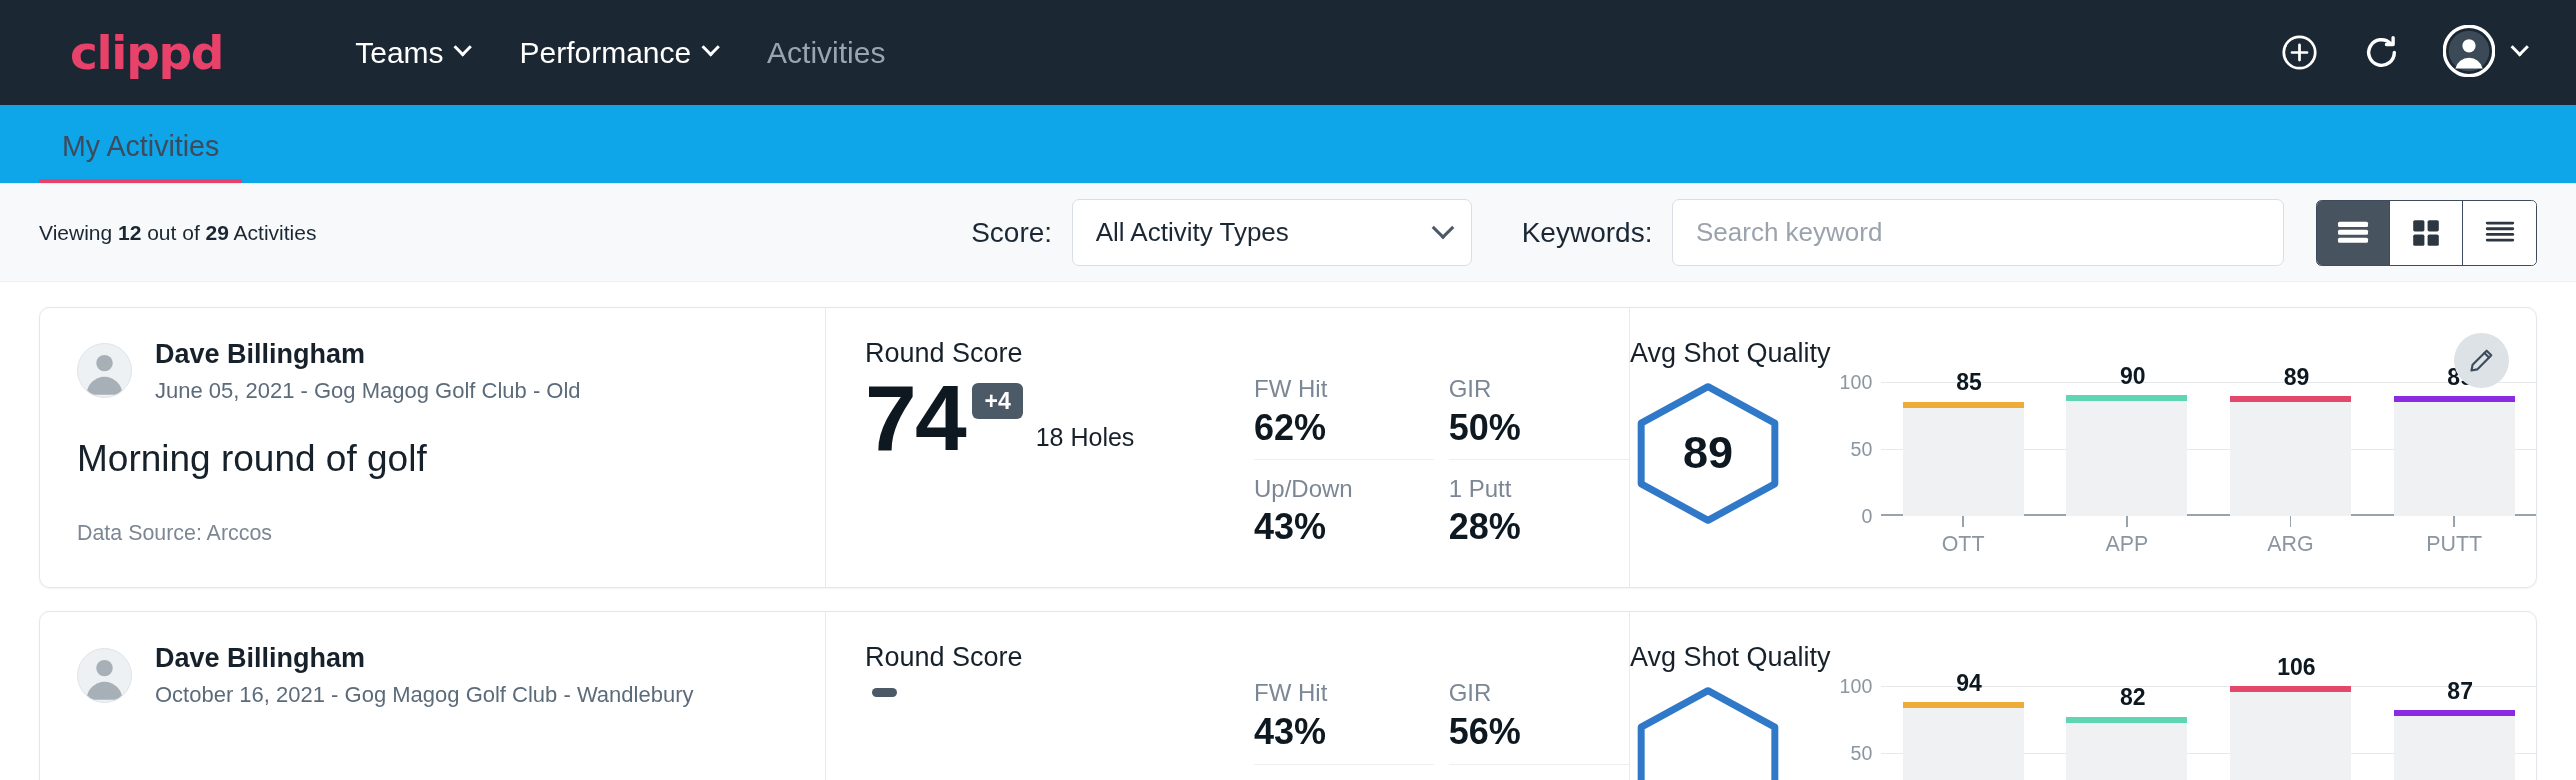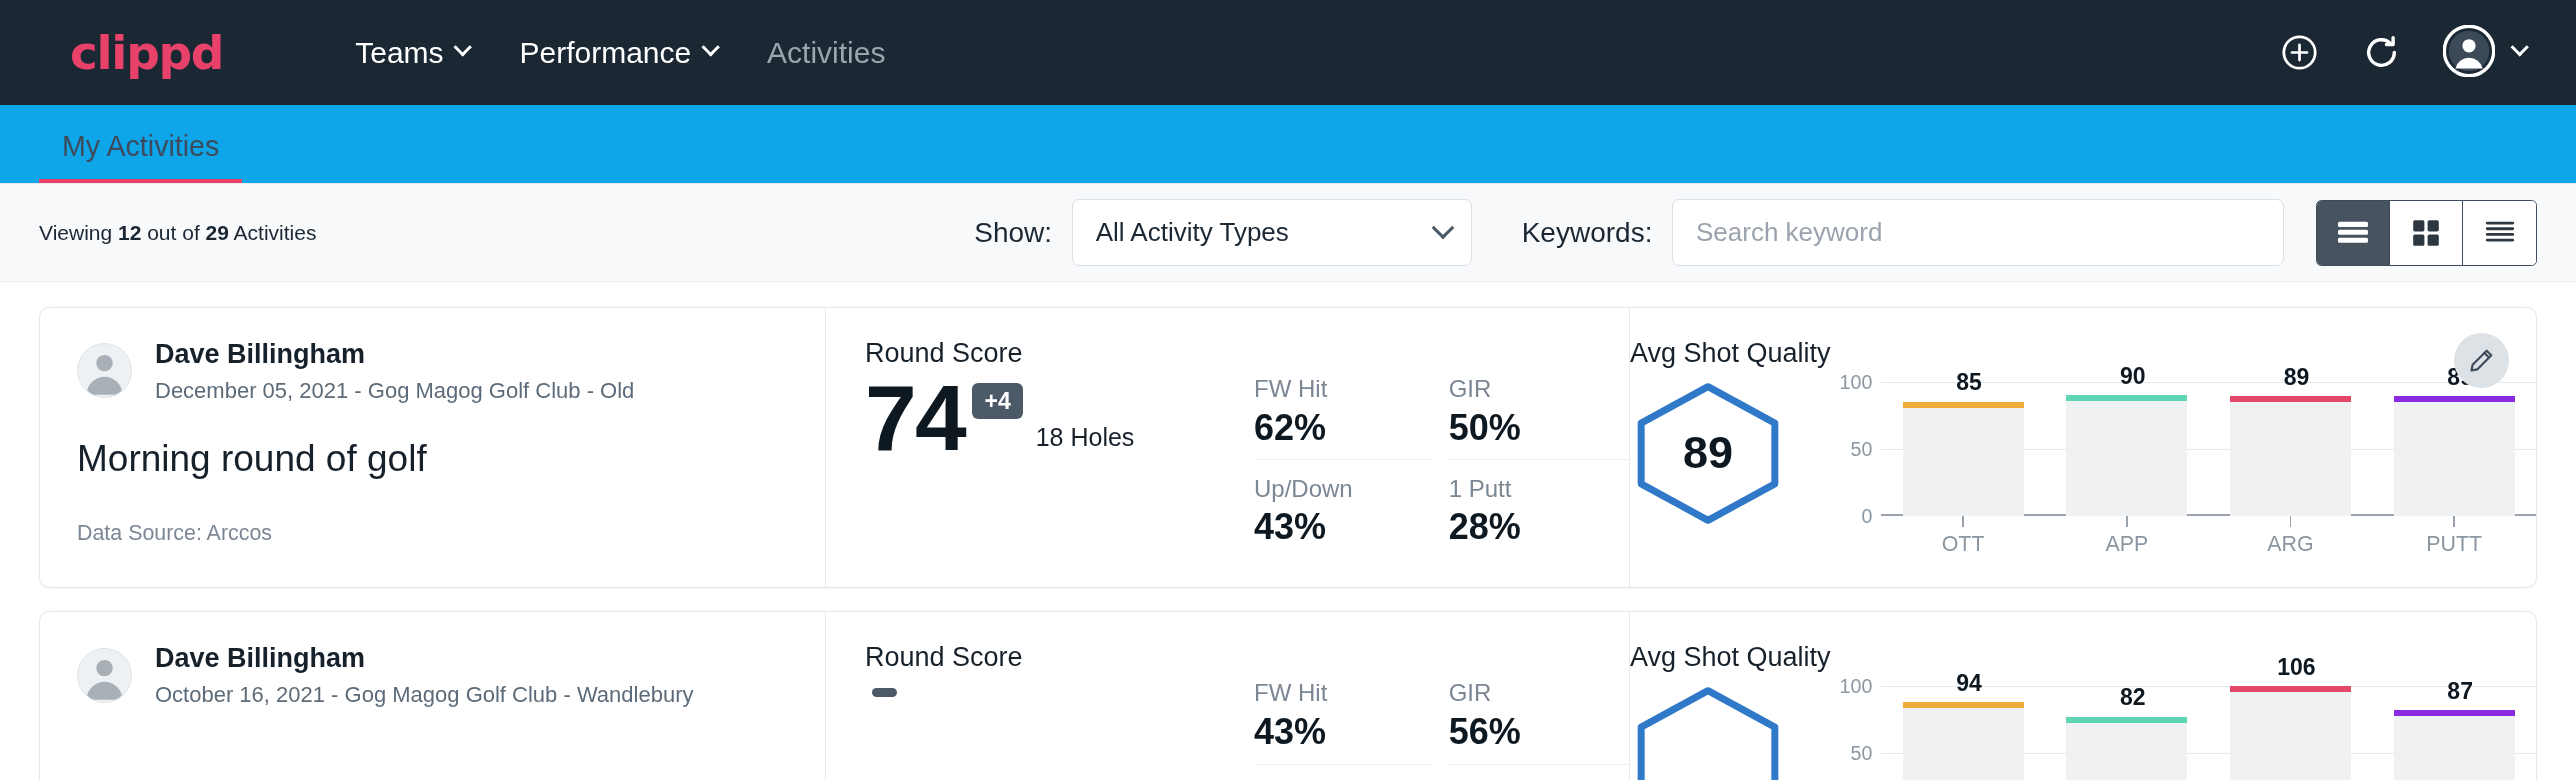--- a/index.html
+++ b/index.html
@@ -267,21 +267,21 @@
     <span>My Activities</span>
   </div>
 </div>
 
 <div class="toolbar">
   <div class="viewing">
     <span>Viewing </span><b>12</b><span> out of </span><b>29</b><span> Activities</span>
   </div>
 
   <div class="toolbar-mid">
-    <span class="lbl">Show:</span>
+    <span class="lbl">Score:</span>
     <div class="select">
       <span class="sel-val">All Activity Types</span>
       <span class="chev-lg"></span>
     </div>
 
     <span class="lbl">Keywords:</span>
     <div class="searchbox">
       <span>Search keyword</span>
     </div>
 
@@ -319,21 +319,21 @@
     <div class="card-sec sec-left">
       <div class="person">
         <span class="pavatar">
           <svg width="55" height="55" viewBox="0 0 40 40">
             <circle cx="20" cy="15.2" r="6.2" fill="#a7afb7"></circle>
             <path d="M6.5 39a13.5 13.5 0 0 1 27 0z" fill="#a7afb7"></path>
           </svg>
         </span>
         <div>
           <div class="pname">Dave Billingham</div>
-          <div class="pmeta">December 05, 2021 - Gog Magog Golf Club - Old</div>
+          <div class="pmeta">June 05, 2021 - Gog Magog Golf Club - Old</div>
         </div>
       </div>
       <div class="ctitle">Morning round of golf</div>
       <div class="csource">
         <span>Data Source: </span><span>Arccos</span>
       </div>
     </div>
 
     <div class="card-sec sec-score">
       <div class="sec-hdr">Round Score</div>

